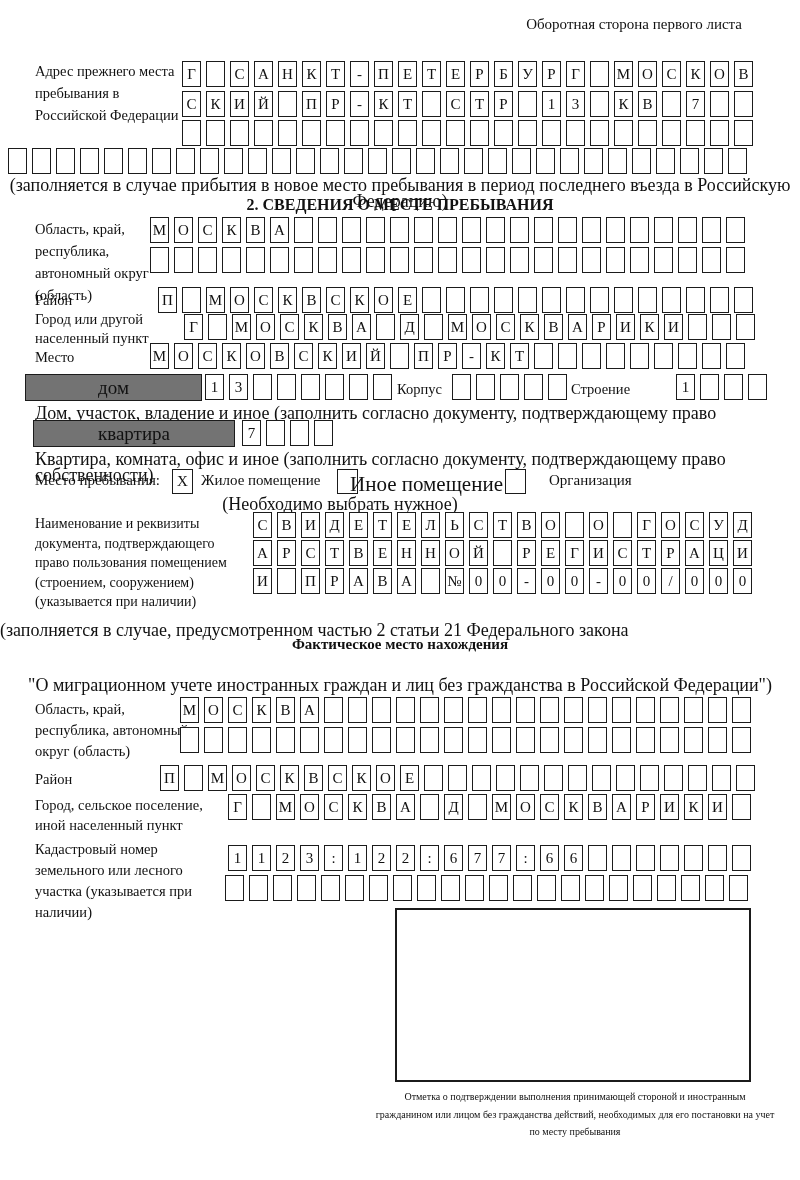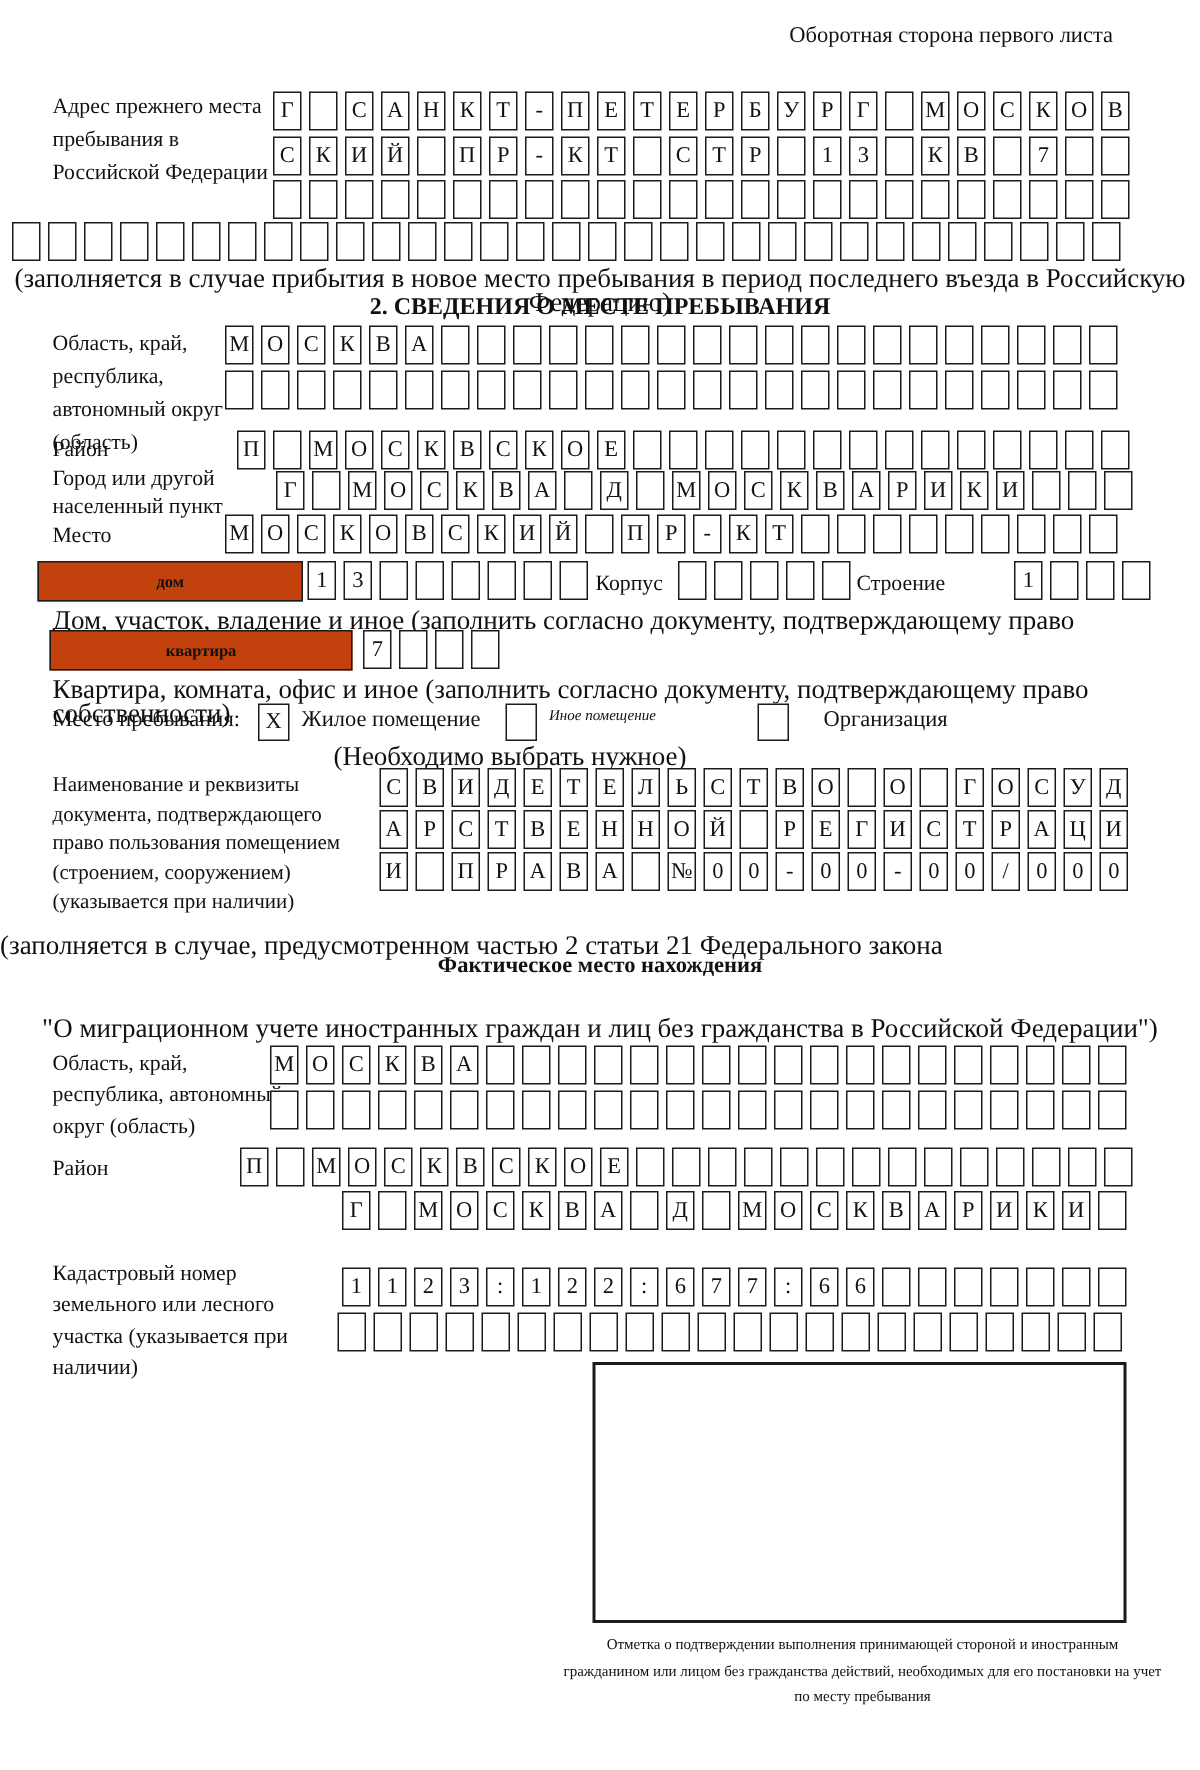--- a/index.html
+++ b/index.html
@@ -22,21 +22,21 @@
     font-size: 15px; flex: 0 0 auto;
     background: #ffffff;
   }
   .label { font-size: 14.5px; line-height: 22px; }
   .caption { font-size: 18px; line-height: 16px; }
   .title { font-weight: bold; font-size: 16px; }
   .box-label {
     position: absolute;
     border: 1.6px solid #1b1b1b;
     display: flex; align-items: center; justify-content: center;
-    font-size: 11px; background: #c2410c; font-weight: bold;
+    font-size: 19px; background: #737373;
   }
   .checkbox {
     position: absolute;
     width: 21px; height: 25px;
     border: 1.6px solid #1b1b1b;
     display: flex; align-items: center; justify-content: center;
     font-size: 15px; background: #ffffff;
   }
   .stamp-box {
     position: absolute;
@@ -343,21 +343,21 @@
       <span class="cell"></span>
       <span class="cell"></span>
       <span class="cell"></span>
     </div>
   <div class="abs caption" style="left:35px; top:451px; width:740px;">Квартира, комната, офис и иное (заполнить согласно документу, подтверждающему право собственности)</div>
 
   <div class="abs" style="left:35px; top:472px; font-size:15px;text-align:right;">Место пребывания:</div>
   <div class="checkbox" style="left:172px; top:469px;">X</div>
   <div class="abs" style="left:201px; top:472px; font-size:15px;">Жилое помещение</div>
   <div class="checkbox" style="left:337px; top:469px;"></div>
-  <div class="abs" style="left:366px; top:472px; font-size:10px;font-style:italic;">Иное помещение</div>
+  <div class="abs" style="left:350px; top:472px; font-size:21px;">Иное помещение</div>
   <div class="checkbox" style="left:505px; top:469px;"></div>
   <div class="abs" style="left:549px; top:472px; font-size:15px;">Организация</div>
   <div class="abs caption" style="left:180px; top:496px; width:320px; text-align:center;">(Необходимо выбрать нужное)</div>
 
   <div class="abs label" style="left:35px; top:514px; width:215px; line-height:19.5px; font-size:14px;">Наименование и реквизиты документа, подтверждающего право пользования помещением (строением, сооружением) (указывается при наличии)</div>
   <div class="cellrow" style="left:253px; top:512px;">
       <span class="cell">С</span>
       <span class="cell">В</span>
       <span class="cell">И</span>
       <span class="cell">Д</span>
@@ -506,20 +506,21 @@
       <span class="cell"></span>
       <span class="cell"></span>
       <span class="cell"></span>
       <span class="cell"></span>
       <span class="cell"></span>
       <span class="cell"></span>
       <span class="cell"></span>
       <span class="cell"></span>
     </div>
 
+  <div class="abs label" style="left:35px; top:795px; width:190px; line-height:20px;">Город, сельское поселение, иной населенный пункт</div>
   <div class="cellrow" style="left:228px; top:794px;">
       <span class="cell">Г</span>
       <span class="cell"></span>
       <span class="cell">М</span>
       <span class="cell">О</span>
       <span class="cell">С</span>
       <span class="cell">К</span>
       <span class="cell">В</span>
       <span class="cell">А</span>
       <span class="cell"></span>

